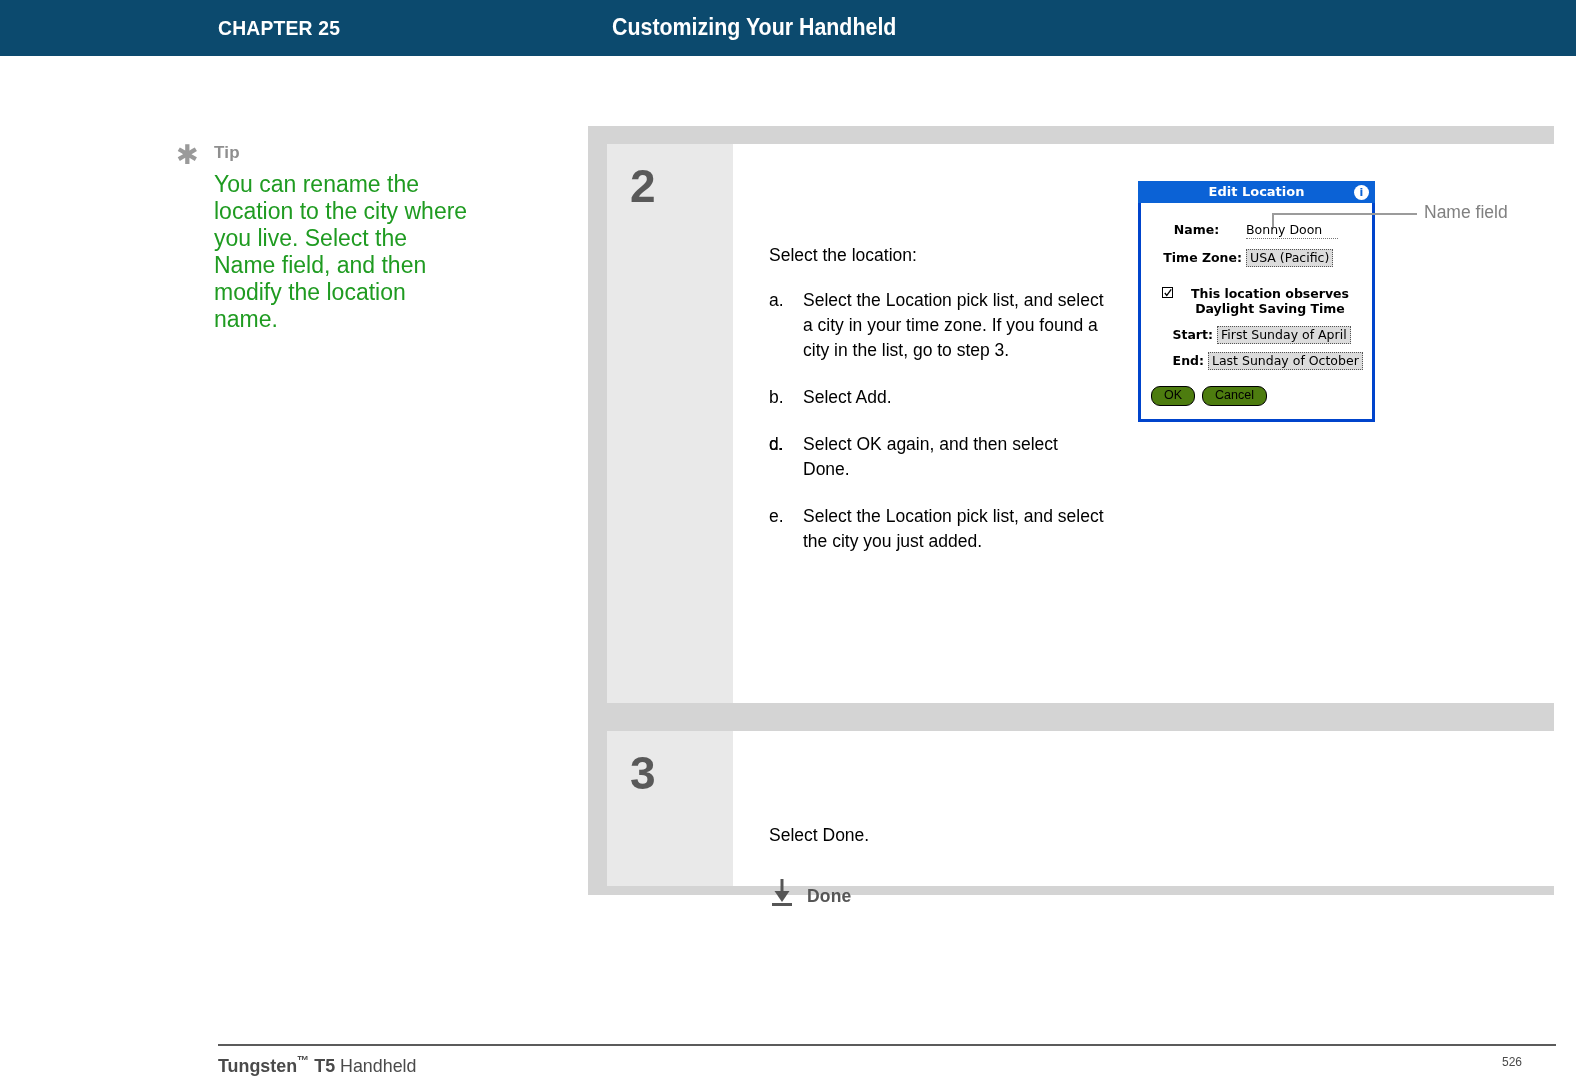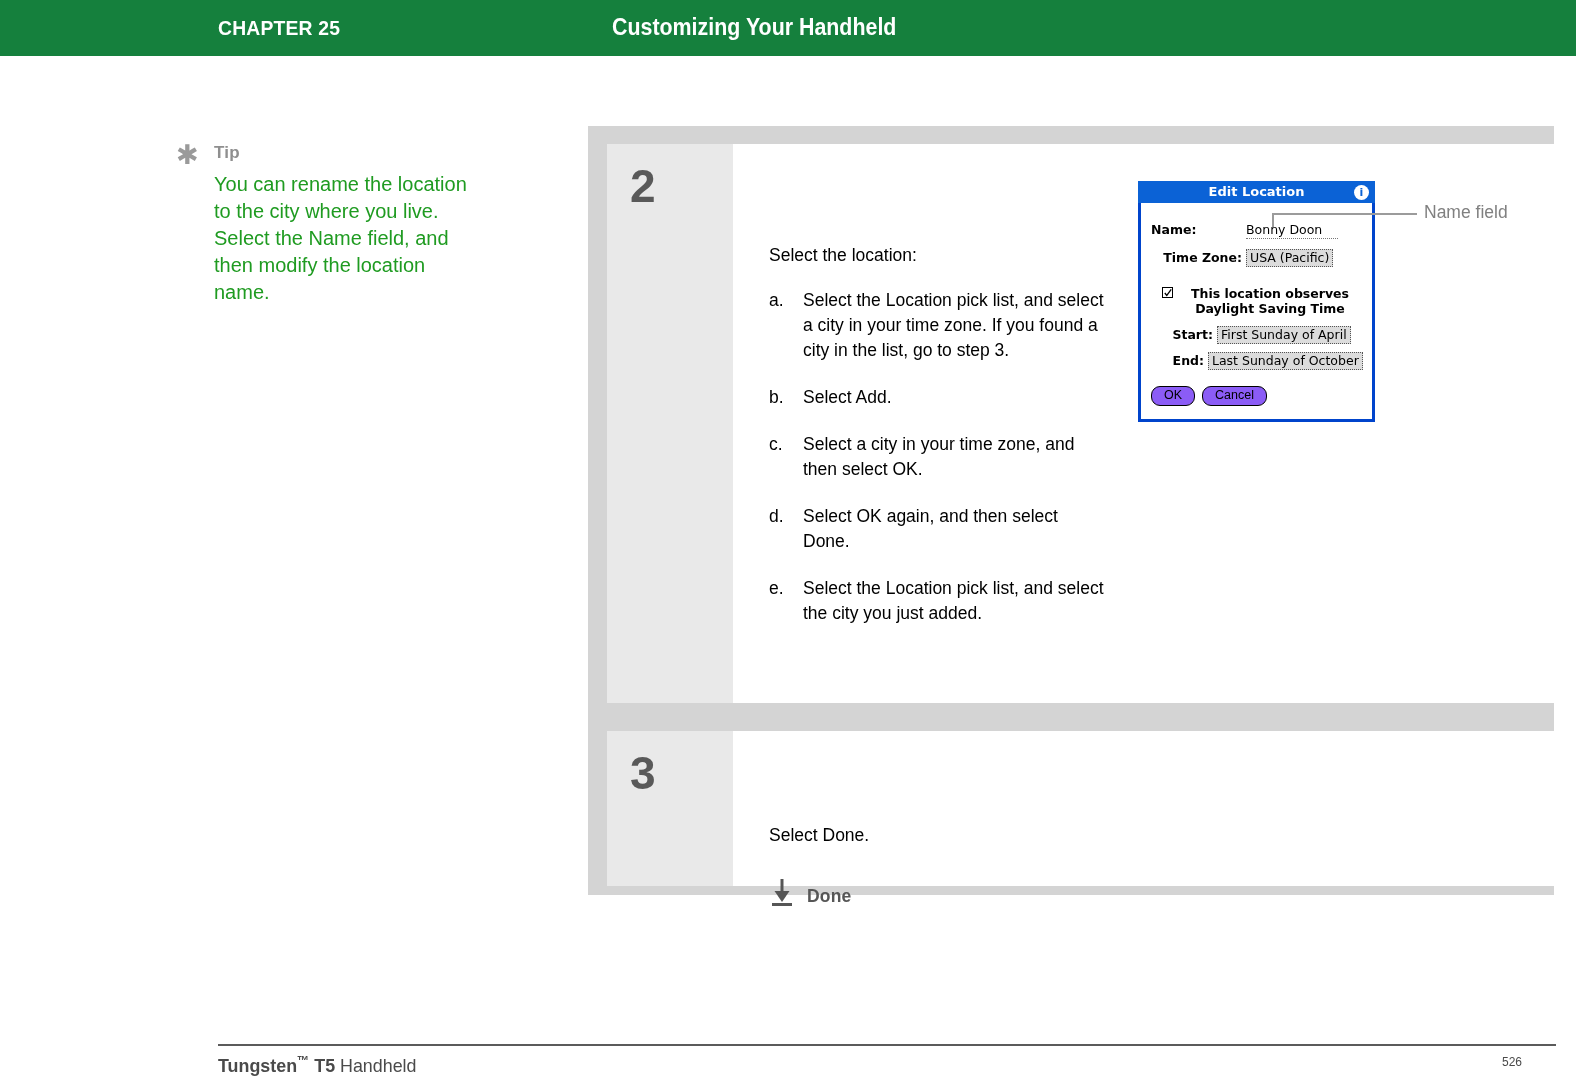--- a/index.html
+++ b/index.html
@@ -14,21 +14,21 @@
     position: relative;
     overflow: hidden;
   }
 
   
   .header-bar {
     position: absolute;
     left: 0; top: 0;
     width: 1576px;
     height: 56px;
-    background: #15803d;
+    background: #0c4a6e;
   }
   .header-chapter {
     position: absolute;
     left: 218px;
     top: 16px;
     color: #ffffff;
     font-size: 21px;
     font-weight: bold;
     letter-spacing: 0.2px;
     font-family: "Liberation Sans Narrow", "Liberation Sans", sans-serif;
@@ -75,21 +75,21 @@
     font-size: 17px;
     font-weight: bold;
     letter-spacing: 0.2px;
   }
   .tip-body {
     position: absolute;
     left: 38px;
     top: 31px;
     width: 260px;
     color: #1f9b21;
-    font-size: 20px;
+    font-size: 23px;
     line-height: 27px;
     font-weight: normal;
   }
 
   
   .panel-outer {
     position: absolute;
     left: 588px;
     top: 126px;
     width: 966px;
@@ -294,21 +294,21 @@
   .palm-btn-row {
     position: absolute;
     left: 10px;
     top: 202px;
     display: flex;
     gap: 7px;
   }
   .palm-btn {
     border: 1.5px solid #000;
     border-radius: 9px;
-    background: #8b5cf6;
+    background: #4d7c0f;
     font-size: 12.5px;
     padding: 1px 12px 2px 12px;
     line-height: 15px;
     color: #000;
   }
 
   
   .callout-line {
     position: absolute;
     background: #9b9b9b;
@@ -384,21 +384,20 @@
           <span>Select the Location pick list, and select a city in your time zone. If you found a city in the list, go to step 3.</span>
         </div>
 
         <div class="sub-item">
           <span class="marker">b.</span>
           <span>Select Add.</span>
         </div>
 
         <div class="sub-item">
           <span class="marker">c.</span>
-          <span>Select a city in your time zone, and then select OK.</span>
         </div>
 
         <div class="sub-item">
           <span class="marker">d.</span>
           <span>Select OK again, and then select Done.</span>
         </div>
 
         <div class="sub-item">
           <span class="marker">e.</span>
           <span>Select the Location pick list, and select the city you just added.</span>
@@ -428,21 +427,21 @@
   </div>
 </div>
 
 <div class="palm-dialog">
   <div class="palm-titlebar">
     <span>Edit Location</span>
     <span class="palm-info-icon">i</span>
   </div>
 
   <div class="palm-row" style="left:10px; top:38px; width:215px; text-align:left;">
-    <span class="palm-label" style="display:inline-block;width:91px;text-align:left;">Name:</span>
+    <span class="palm-label" style="display:inline-block;width:91px;text-align:center;">Name:</span>
     <span class="palm-name-value">Bonny Doon</span>
   </div>
 
   <div class="palm-row" style="left:10px; top:65px; width:215px; text-align:left;">
     <span class="palm-label" style="display:inline-block;width:91px;text-align:right;">Time Zone:</span>
     <span class="palm-picklist">USA (Pacific)</span>
   </div>
 
   <div class="palm-check-row">
     <span class="palm-checkbox">

